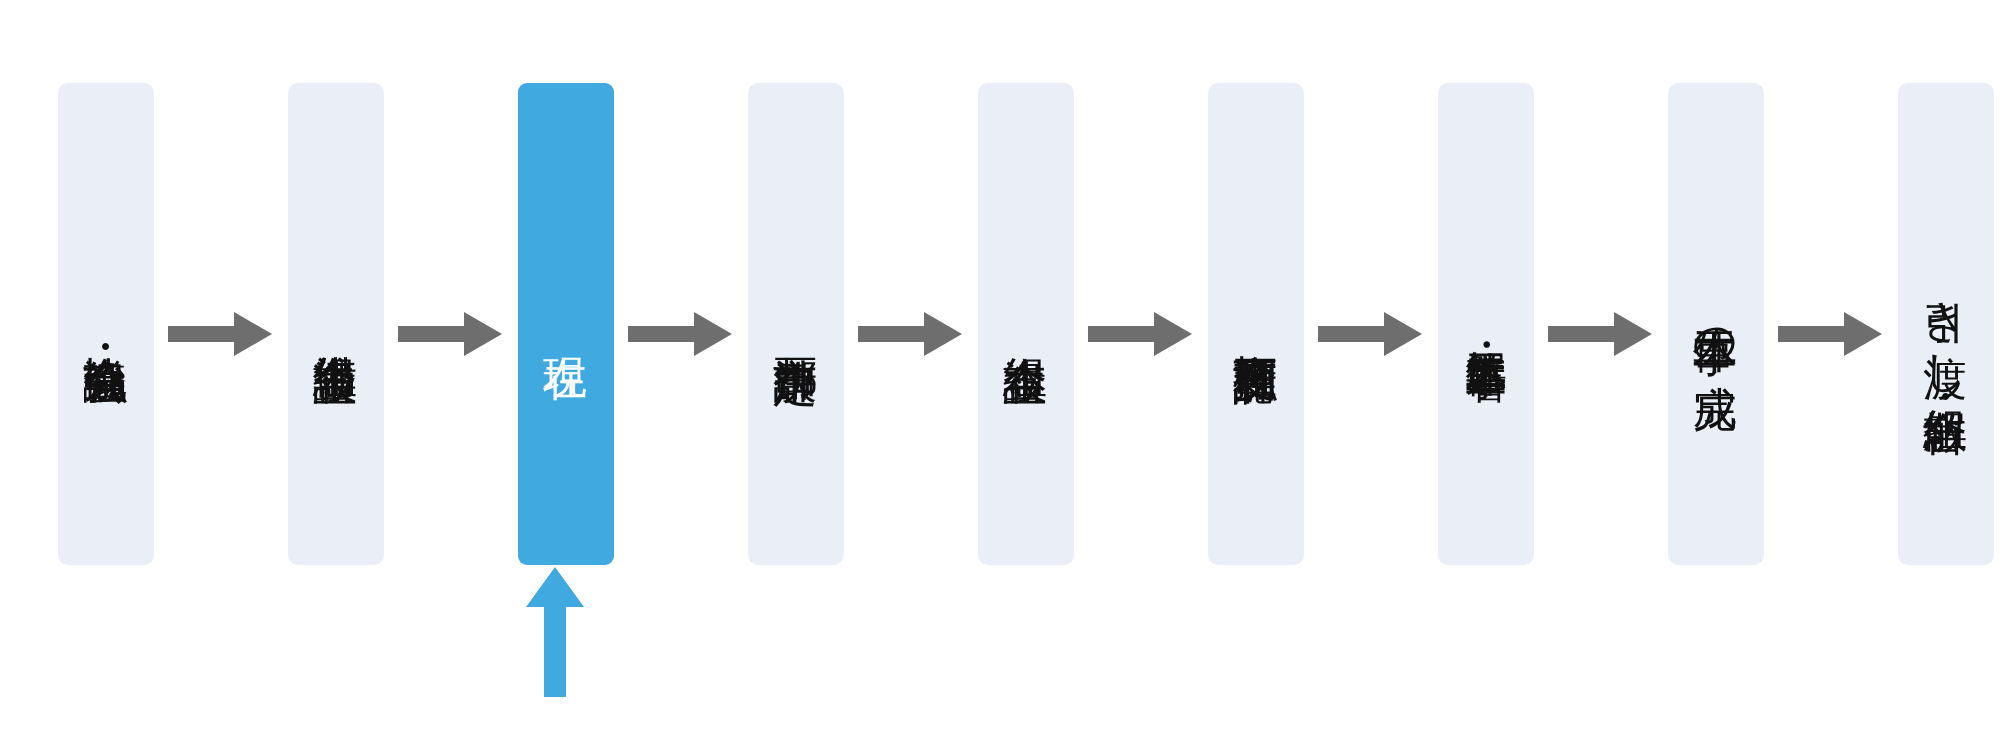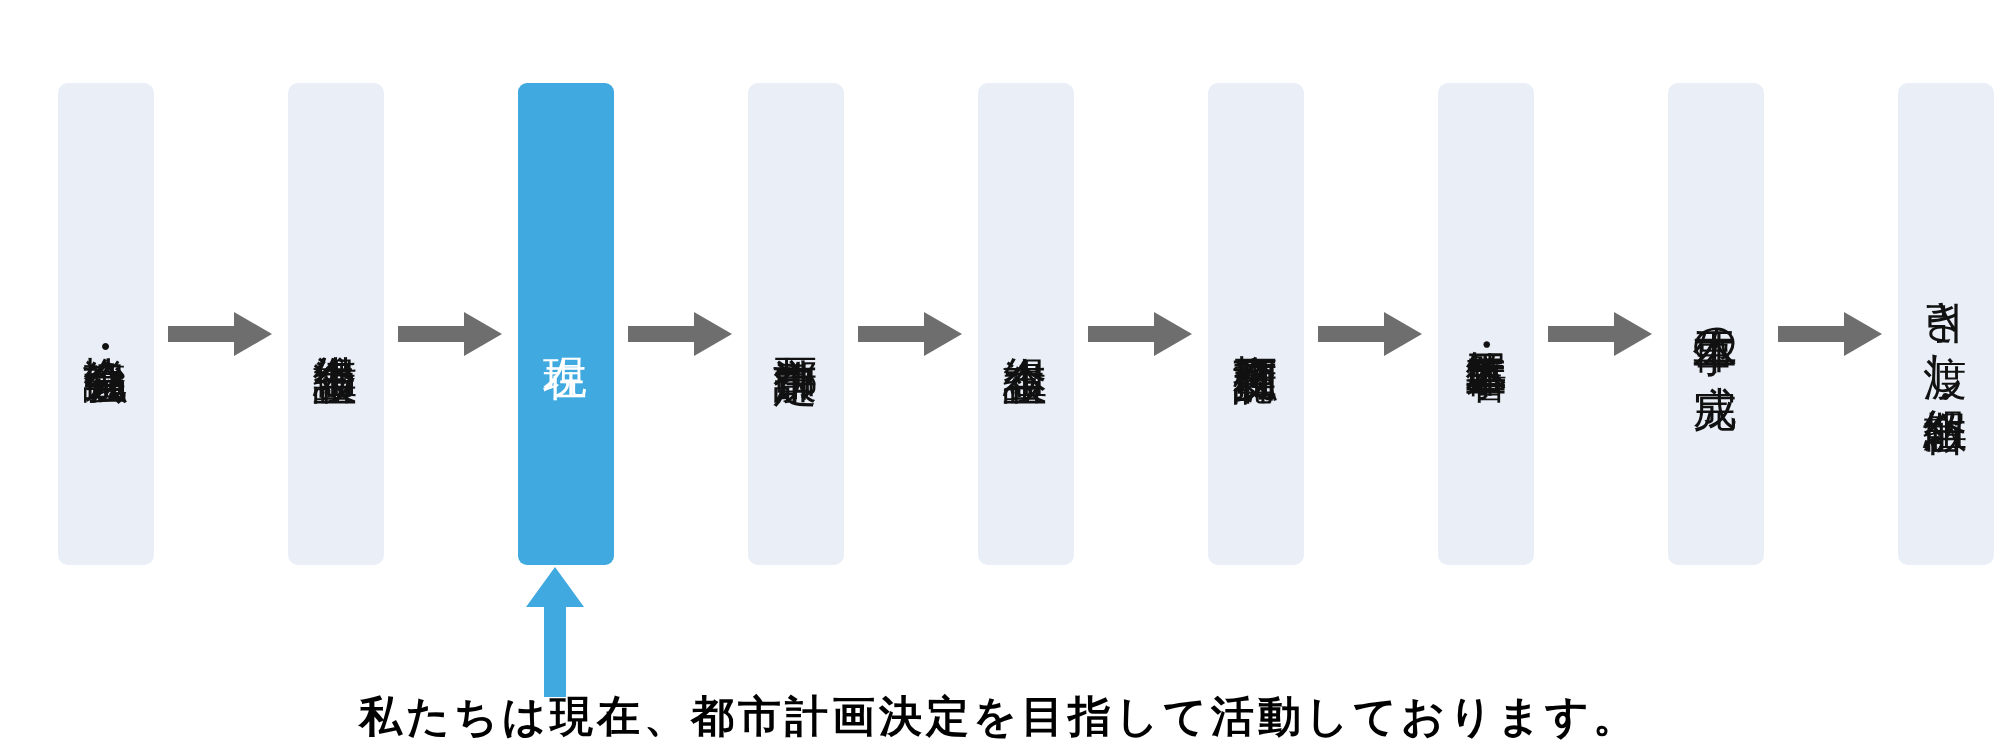--- a/index.html
+++ b/index.html
@@ -189,15 +189,14 @@
     </div>
 
   </div>
 
   <div class="arrow-up">
     <svg viewBox="0 0 66 132" xmlns="http://www.w3.org/2000/svg" aria-hidden="true">
       <path d="M22 132 V42 H4 L33 2 L62 42 H44 V132 Z" fill="#3fa9e0"></path>
     </svg>
   </div>
 
-  <div class="caption">私たちは現在、都市計画決定を目指して活動しております。</div>
 
 </div>
 
 </body></html>

